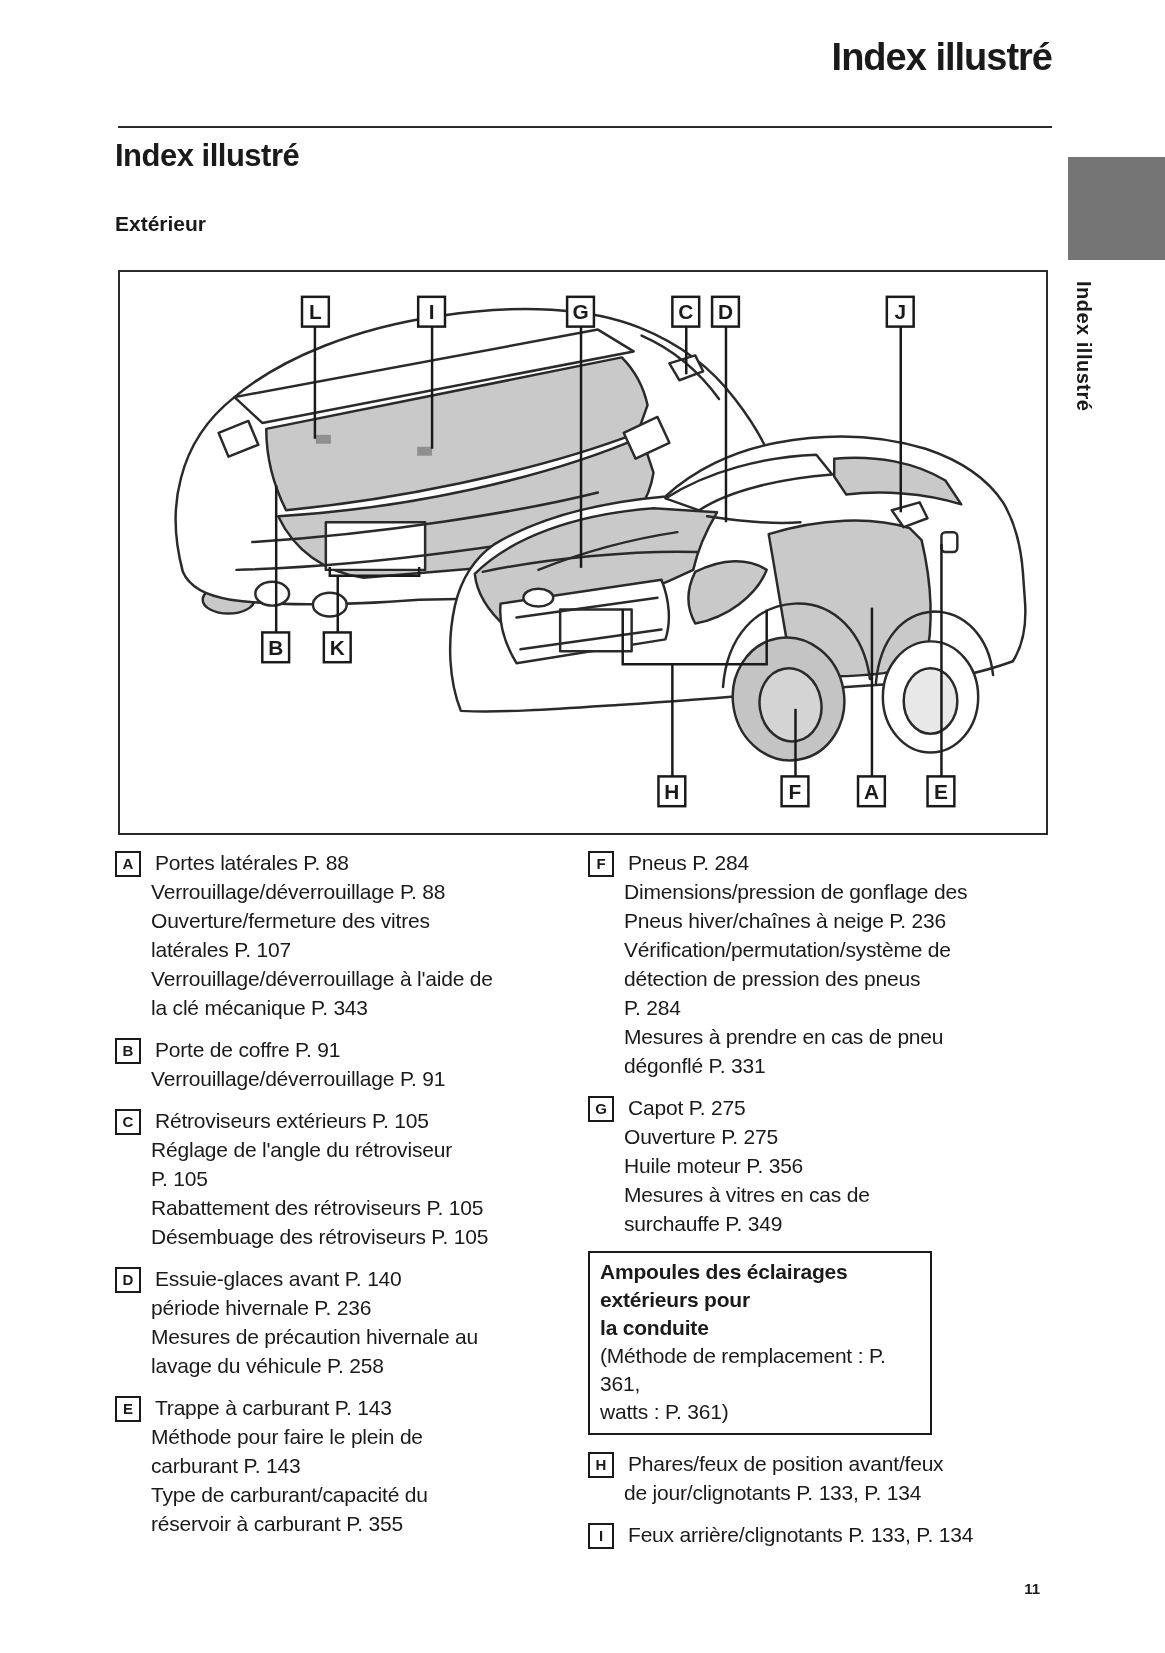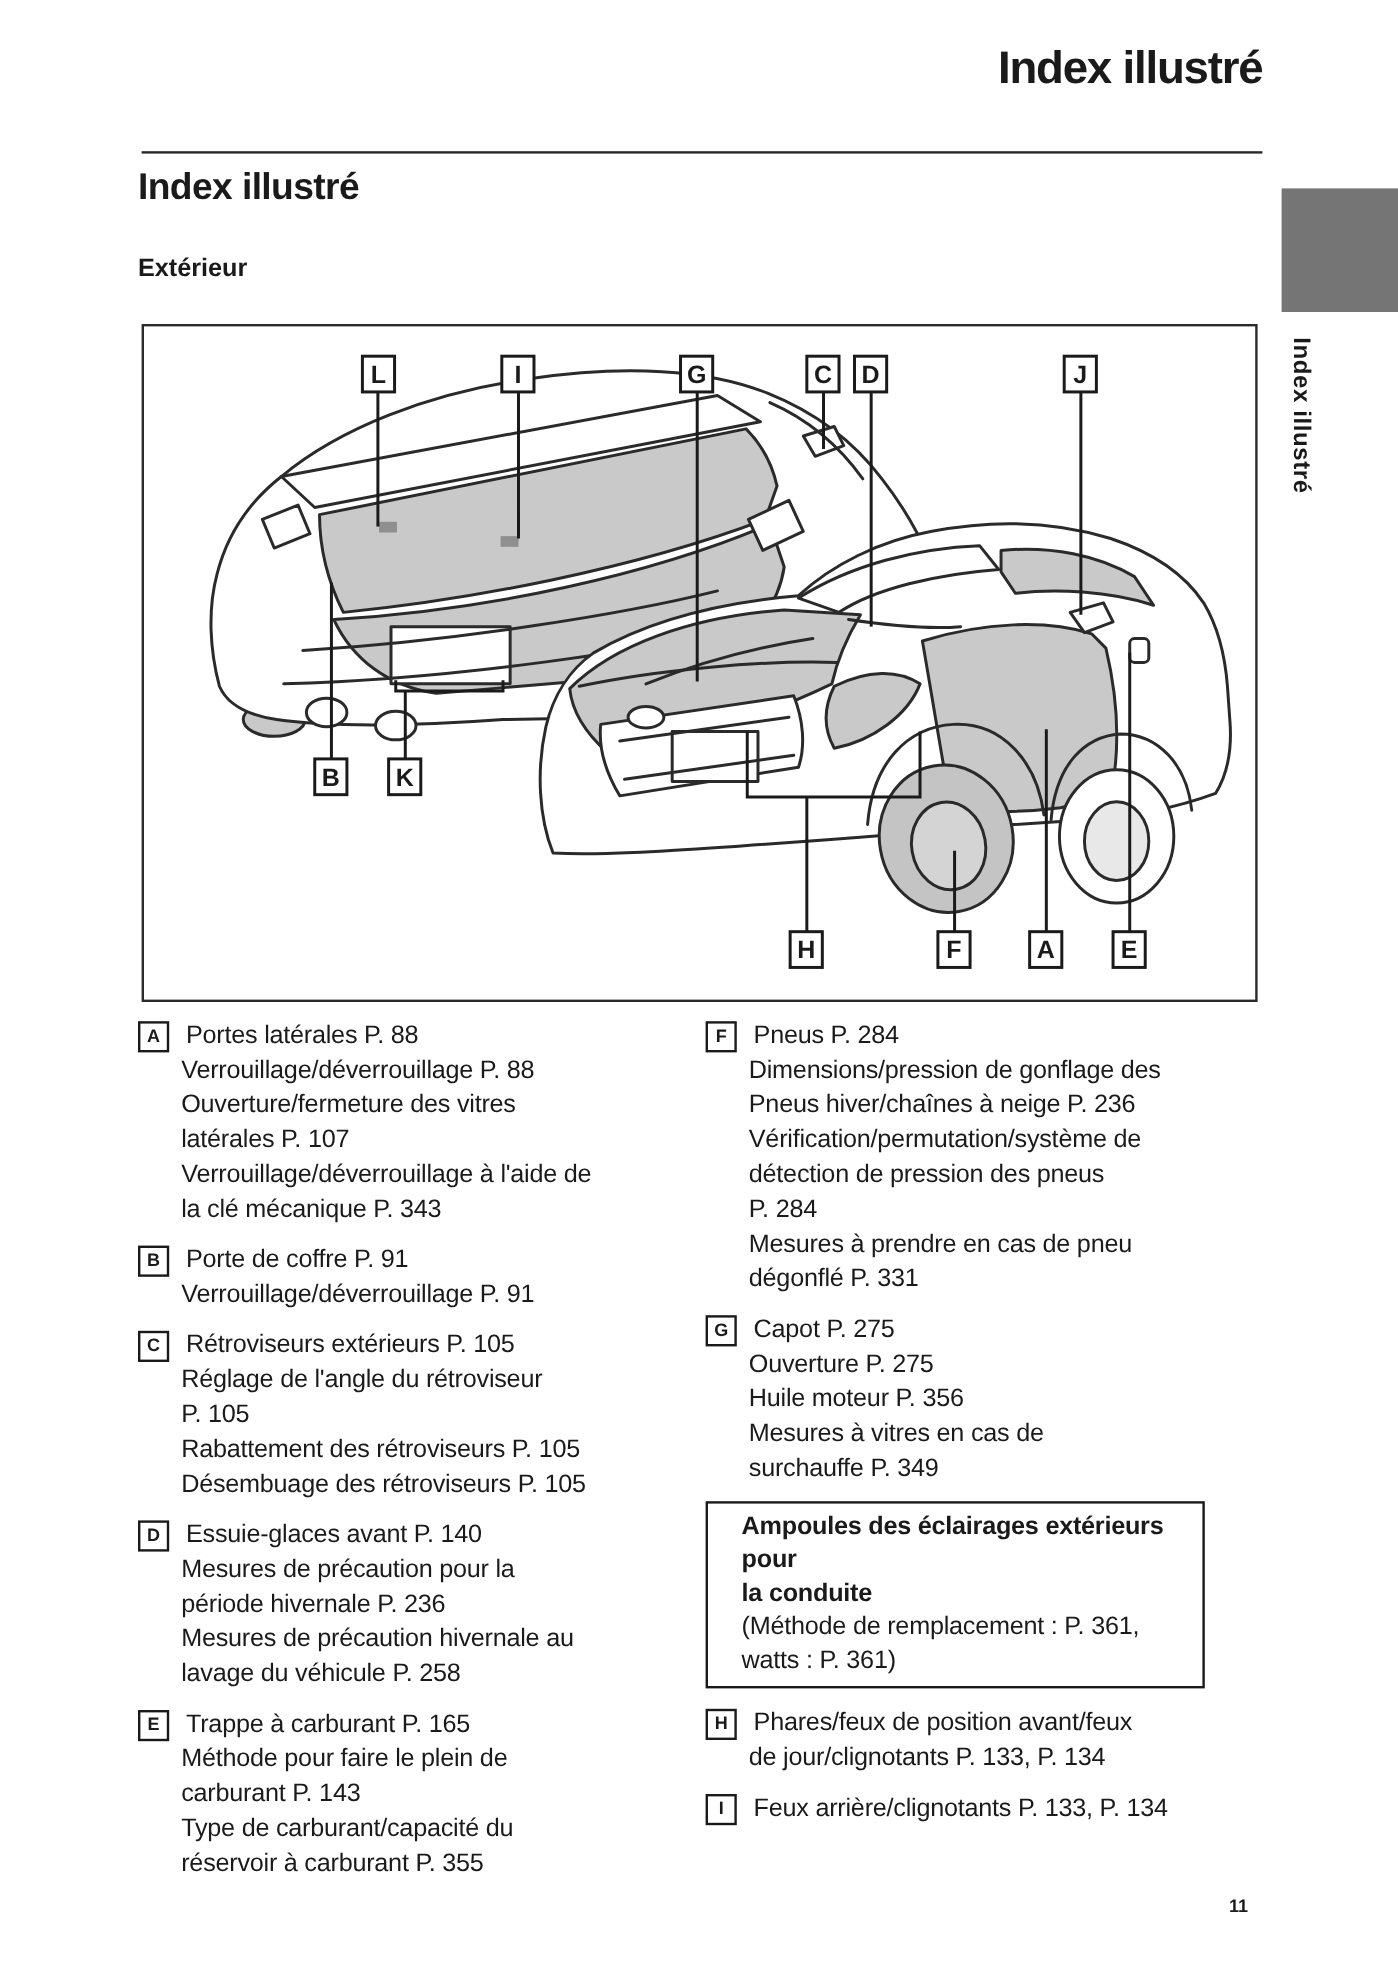--- a/index.html
+++ b/index.html
@@ -27,22 +27,22 @@
   #col-right { left:588px; width:420px; }
 
   .entry { display:flex; align-items:flex-start; margin-bottom:13px; }
   .badge { flex:0 0 auto; width:26px; height:26px; border:2.5px solid #1a1a1a;
          font-size:15px; font-weight:bold; text-align:center; line-height:21px;
          margin:3px 10px 0 0; background:#fff; }
   .lines { flex:1 1 auto; }
   .line { font-size:21px; line-height:29px; letter-spacing:-0.2px; }
   .line.first { padding-left:4px; }
 
-  .note-box { border:2px solid #1a1a1a; padding:5px 10px 7px 28px; margin:6px 0 14px 0;
-         width:416px; }
+  .note-box { border:2px solid #1a1a1a; padding:5px 10px 7px 10px; margin:6px 0 14px 0;
+         width:344px; }
   .note-line { font-size:21px; line-height:28px; letter-spacing:-0.2px; }
   .note-line.bold { font-weight:bold; }
 
   .page-number { top:1580px; right:125px; font-size:15px; font-weight:bold; }
 
   text.lbl { font-size:21px; font-weight:bold; fill:#1a1a1a; text-anchor:middle; }
 </style>
 </head>
 <body>
 
@@ -197,30 +197,29 @@
         <div class="line">Réglage de l'angle du rétroviseur</div>
         <div class="line">P. 105</div>
         <div class="line">Rabattement des rétroviseurs P. 105</div>
         <div class="line">Désembuage des rétroviseurs P. 105</div>
       </div>
     </div>
     <div class="entry">
       <span class="badge">D</span>
       <div class="lines">
         <div class="line first">Essuie-glaces avant P. 140</div>
-        <div class="line">Mesures de précaution pour la</div>
         <div class="line">période hivernale P. 236</div>
         <div class="line">Mesures de précaution hivernale au</div>
         <div class="line">lavage du véhicule P. 258</div>
       </div>
     </div>
     <div class="entry">
       <span class="badge">E</span>
       <div class="lines">
-        <div class="line first">Trappe à carburant P. 165</div>
+        <div class="line first">Trappe à carburant P. 143</div>
         <div class="line">Méthode pour faire le plein de</div>
         <div class="line">carburant P. 143</div>
         <div class="line">Type de carburant/capacité du</div>
         <div class="line">réservoir à carburant P. 355</div>
       </div>
     </div>
   </div>
 
 <div class="col" id="col-right">
   <div id="col-right-top">

